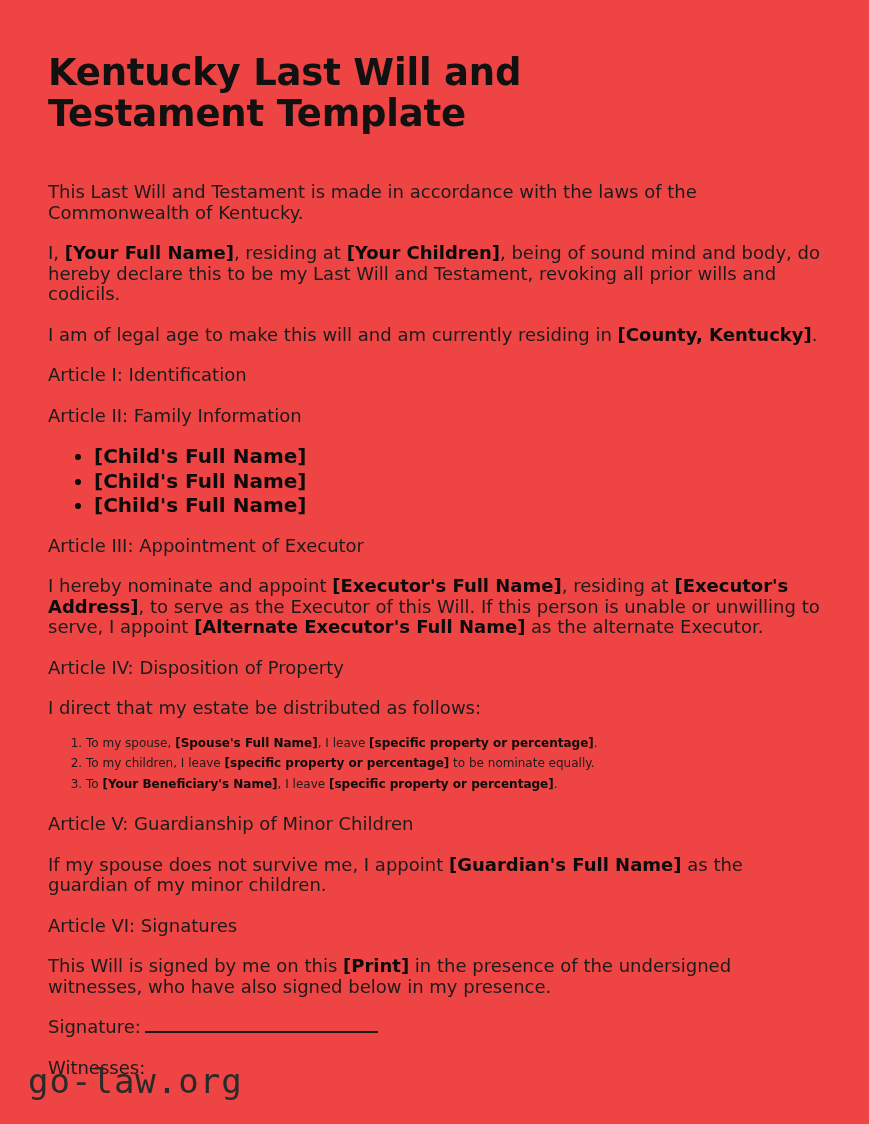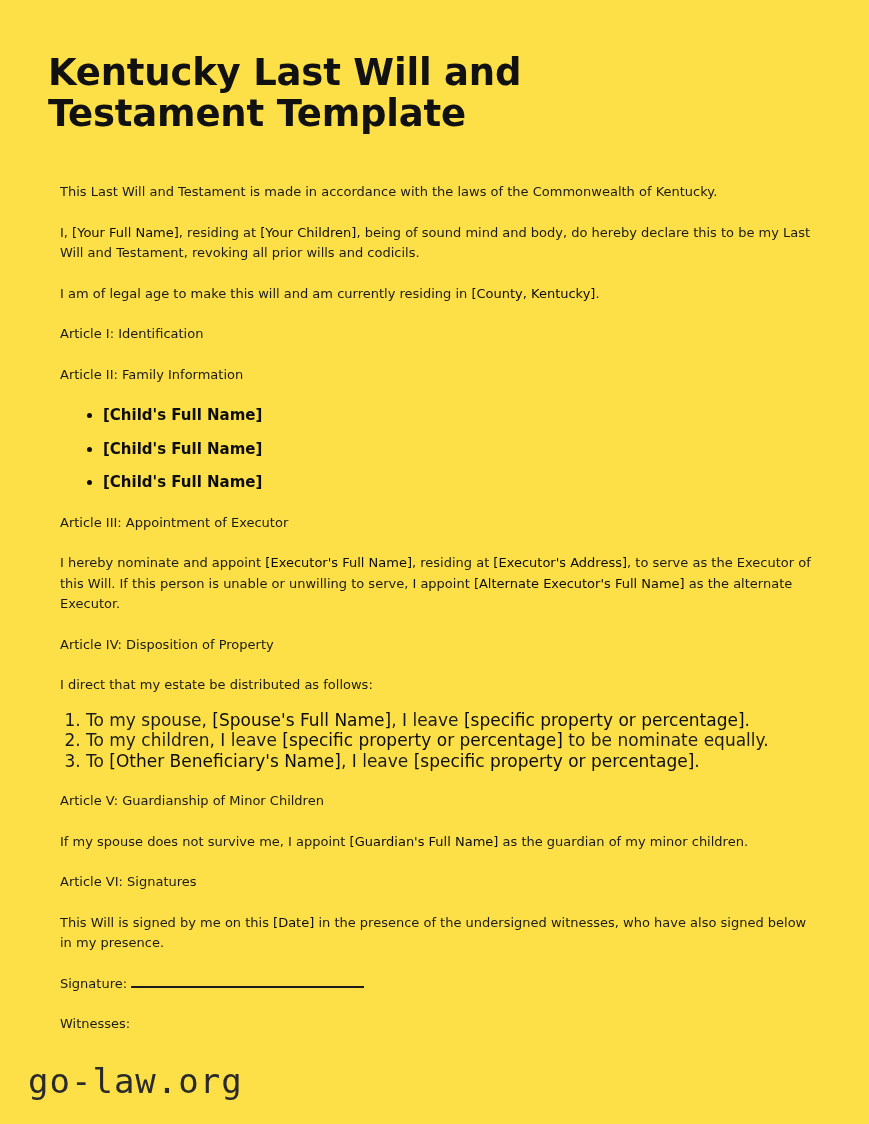--- a/index.html
+++ b/index.html
@@ -16,69 +16,69 @@
     font-family: "DejaVu Sans", "Liberation Sans", sans-serif;
     color: #151515;
     -webkit-font-smoothing: antialiased;
   }
   .page {
     position: absolute;
     left: 0;
     top: 0;
     width: 869px;
     height: 1124px;
-    background: #fde047;
+    background: #ef4444;
     box-sizing: border-box;
   }
   .doc {
     position: absolute;
     left: 48px;
     top: 52px;
     width: 775px;
   }
   h1.doc-title {
     font-size: 37px;
     line-height: 41px;
     font-weight: bold;
     letter-spacing: -0.2px;
     margin: 0 0 0 0;
     color: #111111;
     max-width: 680px;
   }
   p.para {
-    font-size: 13px;
+    font-size: 18px;
     line-height: 20.5px;
-    margin: 12px;
+    margin: 0;
     padding: 0;
     color: #1b1b1b;
   }
   .gap-after-title { height: 28px; }
   .para-block { margin-top: 20px; }
   .para-block:first-child { margin-top: 0; }
-  b, strong { font-weight: normal; color: #0c0c0c; }
+  b, strong { font-weight: bold; color: #0c0c0c; }
   ul.child-list {
     margin: 14px 0 0 0;
     padding: 0 0 0 42px;
     list-style-type: disc;
   }
   ul.child-list li {
-    font-size: 15px;
+    font-size: 20px;
     line-height: 20.5px;
     font-weight: bold;
-    margin: 13px;
+    margin: 4px;
     padding: 0;
     color: #0c0c0c;
   }
   ol.dist-list {
     margin: 14px 0 0 0;
     padding: 0 0 0 38px;
     list-style-type: decimal;
   }
   ol.dist-list li {
-    font-size: 17px;
+    font-size: 12px;
     line-height: 20.5px;
     margin: 0;
     padding: 0;
     color: #1b1b1b;
   }
   .sig-line {
     display: inline-block;
     width: 233px;
     border-bottom: 2px solid #1b1b1b;
     height: 0.8em;
@@ -143,36 +143,36 @@
     </div>
 
     <div class="para-block">
       <p class="para">Article IV: Disposition of Property</p>
     </div>
     <div class="para-block">
       <p class="para">I direct that my estate be distributed as follows:</p>
       <ol class="dist-list">
         <li><span>To my spouse, </span><b>[Spouse's Full Name]</b><span>, I leave </span><b>[specific property or percentage]</b><span>.</span></li>
         <li><span>To my children, I leave </span><b>[specific property or percentage]</b><span> to be nominate equally.</span></li>
-        <li><span>To </span><b>[Other Beneficiary's Name]</b><span>, I leave </span><b>[specific property or percentage]</b><span>.</span></li>
+        <li><span>To </span><b>[Your Beneficiary's Name]</b><span>, I leave </span><b>[specific property or percentage]</b><span>.</span></li>
       </ol>
     </div>
 
     <div class="para-block">
       <p class="para">Article V: Guardianship of Minor Children</p>
     </div>
     <div class="para-block">
       <p class="para"><span>If my spouse does not survive me, I appoint </span><b>[Guardian's Full Name]</b><span> as the guardian of my minor children.</span></p>
     </div>
 
     <div class="para-block">
       <p class="para">Article VI: Signatures</p>
     </div>
     <div class="para-block">
-      <p class="para"><span>This Will is signed by me on this </span><b>[Date]</b><span> in the presence of the undersigned witnesses, who have also signed below in my presence.</span></p>
+      <p class="para"><span>This Will is signed by me on this </span><b>[Print]</b><span> in the presence of the undersigned witnesses, who have also signed below in my presence.</span></p>
     </div>
 
     <div class="para-block">
       <p class="para"><span>Signature:</span><span class="sig-line"></span></p>
     </div>
 
 
     <div class="para-block">
       <p class="para">Witnesses:</p>
     </div>

